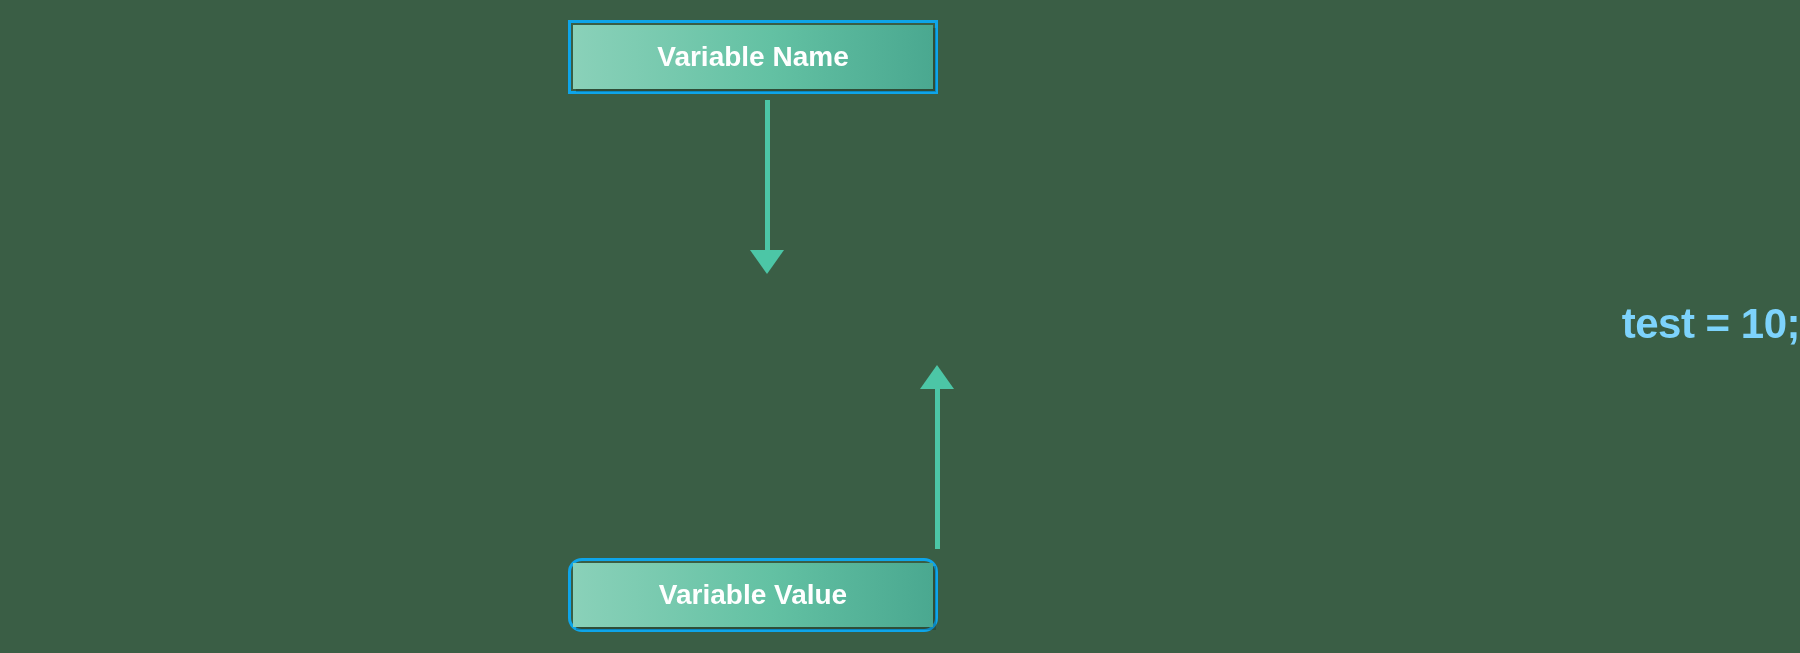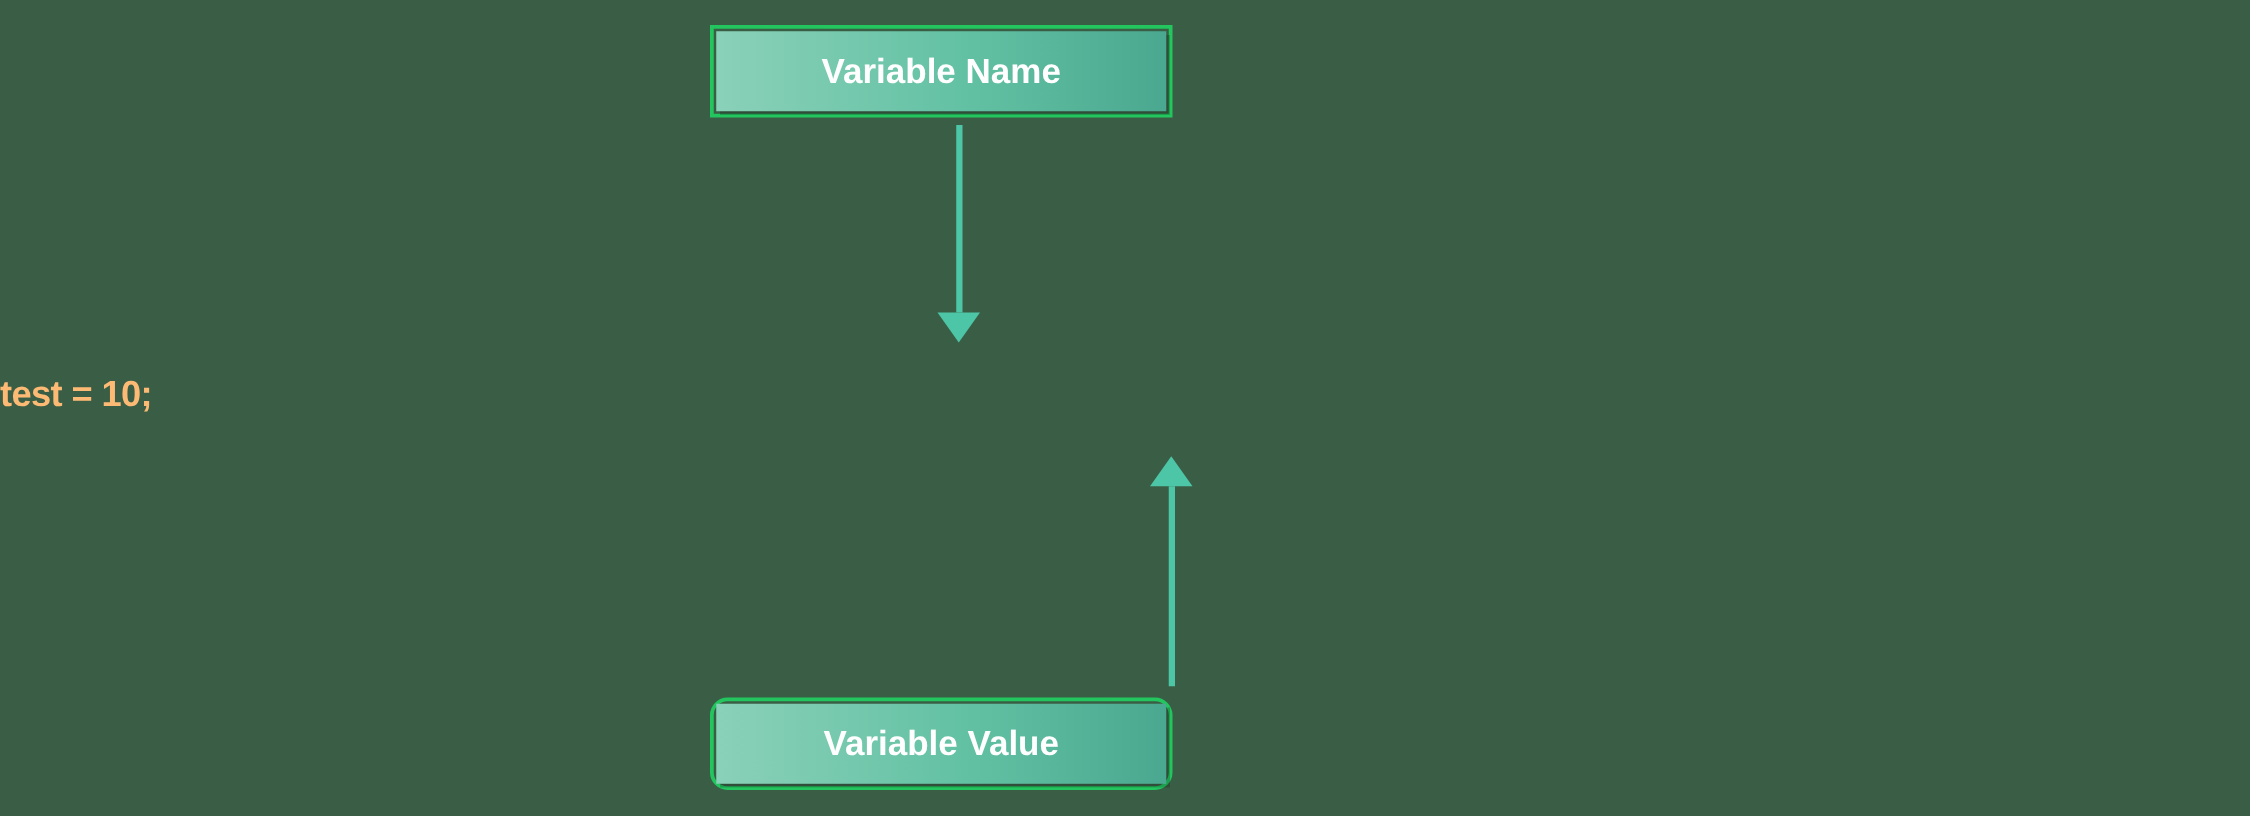--- a/index.html
+++ b/index.html
@@ -6,44 +6,44 @@
     margin: 0;
     padding: 0;
     width: 1800px;
     height: 653px;
     background: #3a5e45;
     font-family: -apple-system, BlinkMacSystemFont, "Segoe UI", Helvetica, Arial, sans-serif;
     position: relative;
   }
   .label-box-wrap {
     position: absolute;
-    border: 3px solid #22c55e;
+    border: 3px solid #0ea5e9;
     padding: 2px;
   }
   .label-box-inner {
     background: linear-gradient(90deg, #8ad1b9 0%, #63c1a3 55%, #4aa890 100%);
     color: #ffffff;
     font-weight: 700;
     font-size: 28px;
     text-align: center;
     padding: 16px 48px;
     white-space: nowrap;
     box-shadow: 3px 3px 0 rgba(0,0,0,0.18);
   }
   .top-box  { left: 568px; top: 20px; width: 360px; }
   .bot-box  { left: 568px; top: 558px; width: 360px; border-radius: 14px; }
   .label-box-inner { box-sizing: border-box; width: 100%; }
 
   .code-expr {
     position: absolute;
     left: 0; width: 1800px;
     top: 300px;
-    text-align: left;
-    color: #fdba74;
-    font-size: 29px;
+    text-align: right;
+    color: #7dd3fc;
+    font-size: 42px;
     font-weight: 700;
     letter-spacing: -0.5px;
   }
 
   .arrow {
     position: absolute;
     left: 50%;
     transform: translateX(-50%);
     display: flex;
     flex-direction: column;

